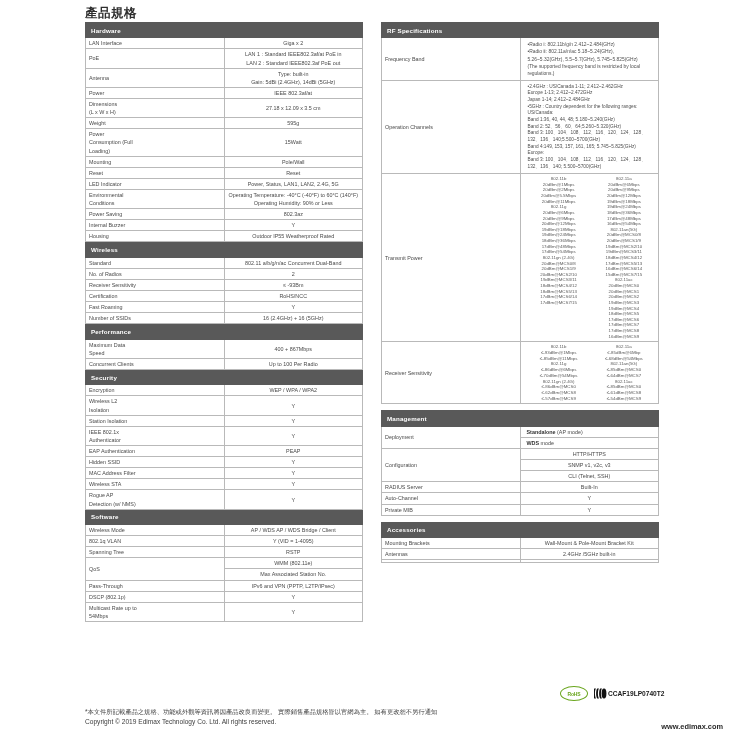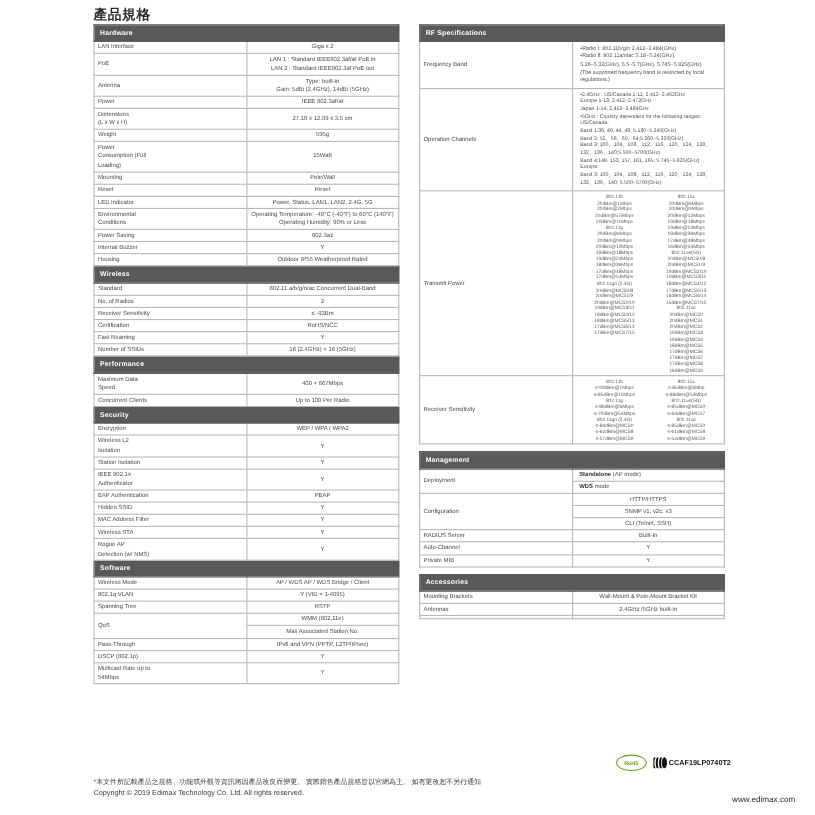--- a/index.html
+++ b/index.html
@@ -127,21 +127,21 @@
     font-size: 6.3px;
     line-height: 1.55;
     color: #3d3d3d;
   }
   .footer .line2 { font-size: 6.6px; }
   .site {
     position: absolute;
     right: 18px;
     top: 722px;
     font-size: 7.4px;
-    font-weight: normal;
+    font-weight: bold;
     color: #2b2b2b;
   }
   .badges {
     position: absolute;
     left: 560px;
     top: 686px;
     display: flex;
     align-items: center;
     gap: 6px;
   }

